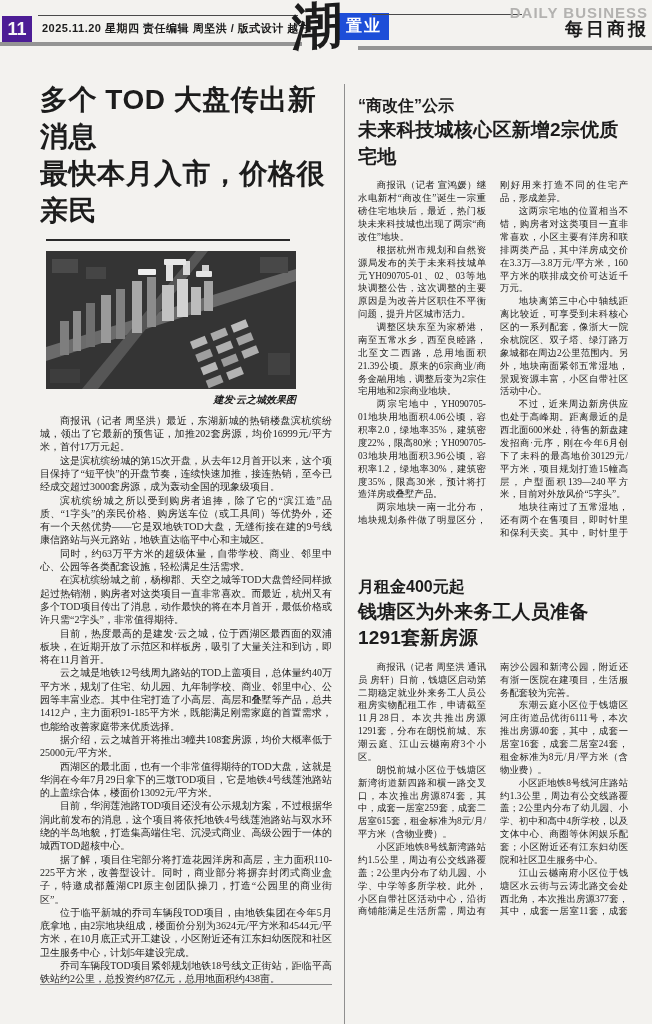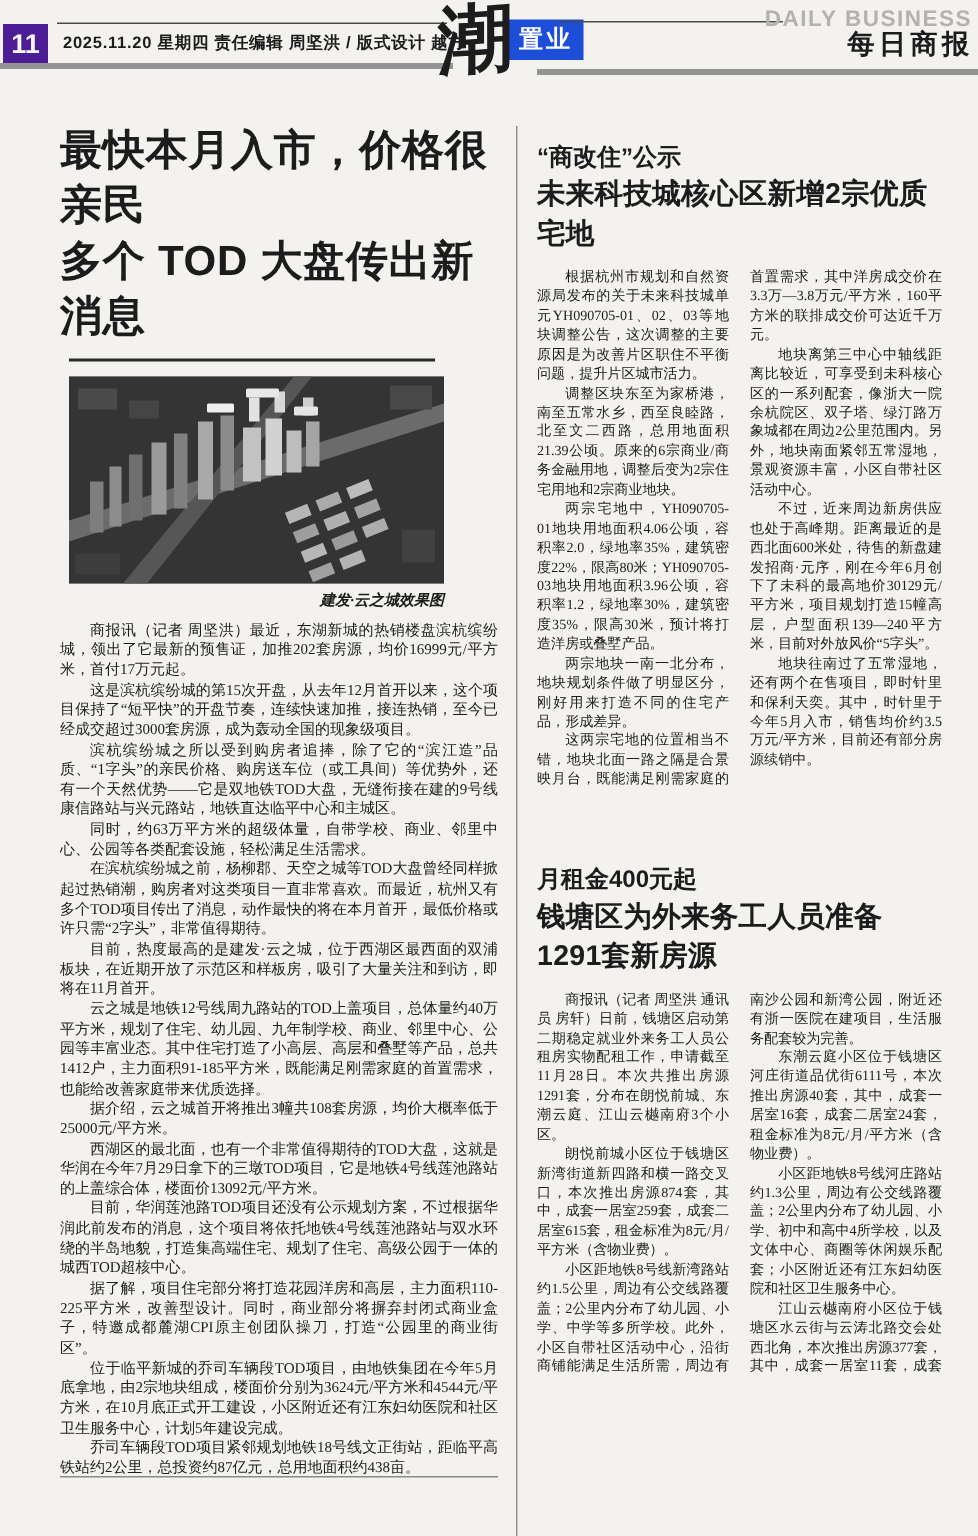--- a/index.html
+++ b/index.html
@@ -69,22 +69,22 @@
     <div class="rule-thin-right"></div>
     <div class="brand-en">DAILY BUSINESS</div>
     <div class="brand-cn">每日商报</div>
     <div class="rule-gray-right"></div>
   </header>
 
   <main class="content">
 
     <section class="col-left">
       <h1 class="headline">
+        <span style="display:block">多个 TOD 大盘传出新消息</span>
         <span style="display:block">最快本月入市，价格很亲民</span>
-        <span style="display:block">多个 TOD 大盘传出新消息</span>
       </h1>
       <hr class="headline-rule">
       <figure>
         <svg class="photo" width="250" height="138" viewBox="0 0 250 138" aria-hidden="true">
           <rect x="0" y="0" width="250" height="138" fill="#343434"></rect>
           <polygon points="0,96 250,18 250,30 0,110" fill="#6b6b6b"></polygon>
           <polygon points="36,138 150,0 162,0 52,138" fill="#565656"></polygon>
           <g>
             <rect x="14" y="70" width="9" height="34" fill="#7e7e7e"></rect>
             <rect x="27" y="60" width="8" height="40" fill="#8d8d8d"></rect>
@@ -132,42 +132,43 @@
       <div class="lead-body">
           <p class="para">商报讯（记者 周坚洪）最近，东湖新城的热销楼盘滨杭缤纷城，领出了它最新的预售证，加推202套房源，均价16999元/平方米，首付17万元起。</p>
           <p class="para">这是滨杭缤纷城的第15次开盘，从去年12月首开以来，这个项目保持了“短平快”的开盘节奏，连续快速加推，接连热销，至今已经成交超过3000套房源，成为轰动全国的现象级项目。</p>
           <p class="para">滨杭缤纷城之所以受到购房者追捧，除了它的“滨江造”品质、“1字头”的亲民价格、购房送车位（或工具间）等优势外，还有一个天然优势——它是双地铁TOD大盘，无缝衔接在建的9号线康信路站与兴元路站，地铁直达临平中心和主城区。</p>
           <p class="para">同时，约63万平方米的超级体量，自带学校、商业、邻里中心、公园等各类配套设施，轻松满足生活需求。</p>
           <p class="para">在滨杭缤纷城之前，杨柳郡、天空之城等TOD大盘曾经同样掀起过热销潮，购房者对这类项目一直非常喜欢。而最近，杭州又有多个TOD项目传出了消息，动作最快的将在本月首开，最低价格或许只需“2字头”，非常值得期待。</p>
           <p class="para">目前，热度最高的是建发·云之城，位于西湖区最西面的双浦板块，在近期开放了示范区和样板房，吸引了大量关注和到访，即将在11月首开。</p>
           <p class="para">云之城是地铁12号线周九路站的TOD上盖项目，总体量约40万平方米，规划了住宅、幼儿园、九年制学校、商业、邻里中心、公园等丰富业态。其中住宅打造了小高层、高层和叠墅等产品，总共1412户，主力面积91-185平方米，既能满足刚需家庭的首置需求，也能给改善家庭带来优质选择。</p>
           <p class="para">据介绍，云之城首开将推出3幢共108套房源，均价大概率低于25000元/平方米。</p>
           <p class="para">西湖区的最北面，也有一个非常值得期待的TOD大盘，这就是华润在今年7月29日拿下的三墩TOD项目，它是地铁4号线莲池路站的上盖综合体，楼面价13092元/平方米。</p>
-          <p class="para">目前，华润莲池路TOD项目还没有公示规划方案，不过根据华润此前发布的消息，这个项目将依托地铁4号线莲池路站与双水环绕的半岛地貌，打造集高端住宅、规划了住宅、高级公园于一体的城西TOD超核中心。</p>
+          <p class="para">目前，华润莲池路TOD项目还没有公示规划方案，不过根据华润此前发布的消息，这个项目将依托地铁4号线莲池路站与双水环绕的半岛地貌，打造集高端住宅、沉浸式商业、高级公园于一体的城西TOD超核中心。</p>
           <p class="para">据了解，项目住宅部分将打造花园洋房和高层，主力面积110-225平方米，改善型设计。同时，商业部分将摒弃封闭式商业盒子，特邀成都麓湖CPI原主创团队操刀，打造“公园里的商业街区”。</p>
           <p class="para">位于临平新城的乔司车辆段TOD项目，由地铁集团在今年5月底拿地，由2宗地块组成，楼面价分别为3624元/平方米和4544元/平方米，在10月底正式开工建设，小区附近还有江东妇幼医院和社区卫生服务中心，计划5年建设完成。</p>
           <p class="para">乔司车辆段TOD项目紧邻规划地铁18号线文正街站，距临平高铁站约2公里，总投资约87亿元，总用地面积约438亩。</p>
         </div>
     </section>
 
     <div class="v-divider"></div>
 
     <section class="col-right">
 
       <article class="art-land">
         <h2 class="rt-title">
           <span class="t1">“商改住”公示</span>
           <span class="t2">未来科技城核心区新增2宗优质宅地</span>
         </h2>
         <div class="two-col land-body">
+            <p class="para">商报讯（记者 宣鸿媛）继水电新村“商改住”诞生一宗重磅住宅地块后，最近，热门板块未来科技城也出现了两宗“商改住”地块。</p>
             <p class="para">根据杭州市规划和自然资源局发布的关于未来科技城单元YH090705-01、02、03等地块调整公告，这次调整的主要原因是为改善片区职住不平衡问题，提升片区城市活力。</p>
             <p class="para">调整区块东至为家桥港，南至五常水乡，西至良睦路，北至文二西路，总用地面积21.39公顷。原来的6宗商业/商务金融用地，调整后变为2宗住宅用地和2宗商业地块。</p>
             <p class="para">两宗宅地中，YH090705-01地块用地面积4.06公顷，容积率2.0，绿地率35%，建筑密度22%，限高80米；YH090705-03地块用地面积3.96公顷，容积率1.2，绿地率30%，建筑密度35%，限高30米，预计将打造洋房或叠墅产品。</p>
             <p class="para">两宗地块一南一北分布，地块规划条件做了明显区分，刚好用来打造不同的住宅产品，形成差异。</p>
-            <p class="para">这两宗宅地的位置相当不错，地块北面一路之隔是合景映月台，既能满足刚需家庭的首置需求，其中洋房成交价在3.3万—3.8万元/平方米，160平方米的联排成交价可达近千万元。</p>
+            <p class="para">这两宗宅地的位置相当不错，购房者对这类项目一直非常喜欢，小区主要有洋房和联排两类产品，其中洋房成交价在3.3万—3.8万元/平方米，160平方米的联排成交价可达近千万元。</p>
             <p class="para">地块离第三中心中轴线距离比较近，可享受到未科核心区的一系列配套，像浙大一院余杭院区、双子塔、绿汀路万象城都在周边2公里范围内。另外，地块南面紧邻五常湿地，景观资源丰富，小区自带社区活动中心。</p>
             <p class="para">不过，近来周边新房供应也处于高峰期。距离最近的是西北面600米处，待售的新盘建发招商·元序，刚在今年6月创下了未科的最高地价30129元/平方米，项目规划打造15幢高层，户型面积139—240平方米，目前对外放风价“5字头”。</p>
             <p class="para">地块往南过了五常湿地，还有两个在售项目，即时针里和保利天奕。其中，时针里于今年5月入市，销售均价约3.5万元/平方米，目前还有部分房源续销中。</p>
           </div>
       </article>
 
       <article class="art-rent">
         <h2 class="rt-title">
           <span class="t1">月租金400元起</span>
           <span class="t2">钱塘区为外来务工人员准备1291套新房源</span>

